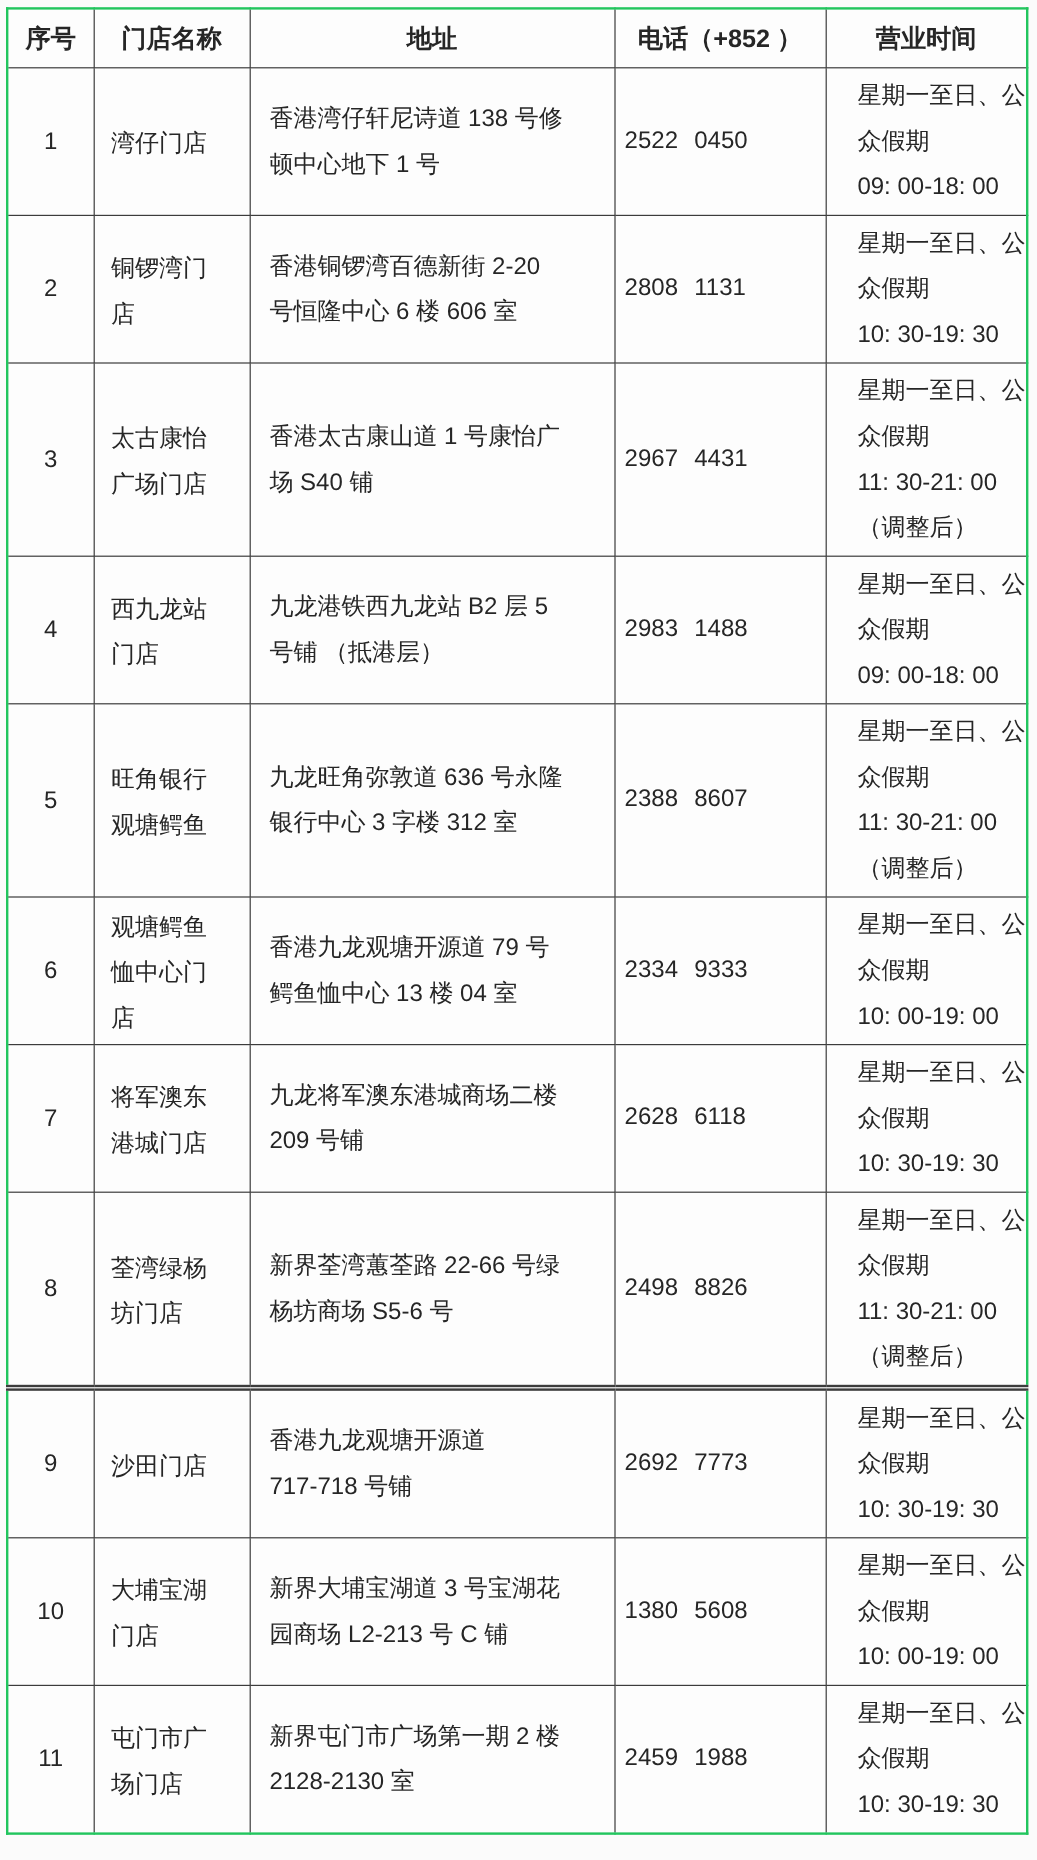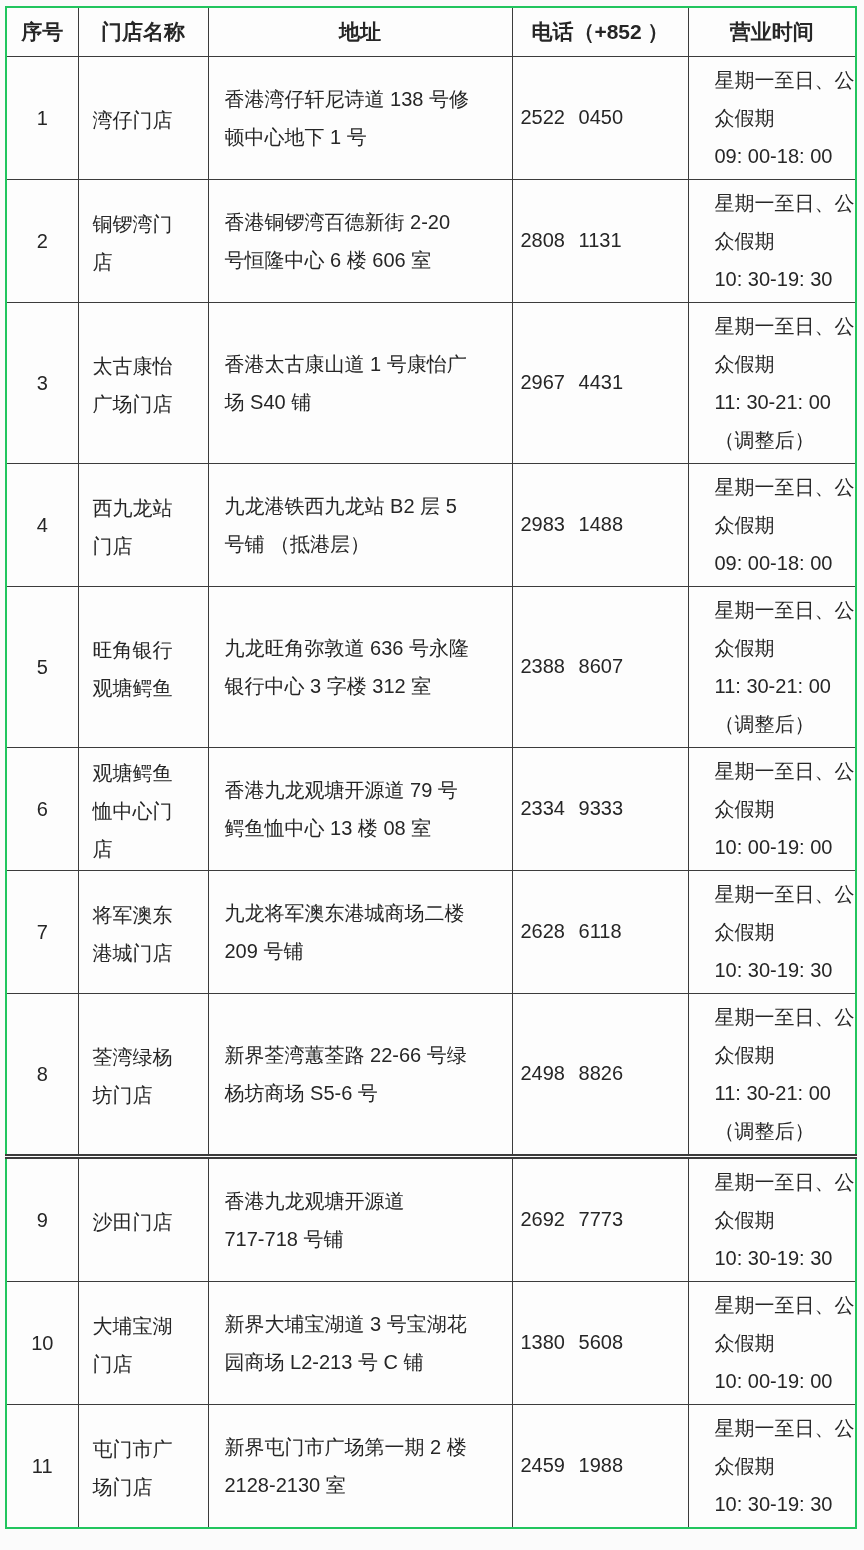--- a/index.html
+++ b/index.html
@@ -156,21 +156,21 @@
       </tr>
       <tr>
         <td class="c-serial">6</td>
         <td class="c-name">
             <div class="line">观塘鳄鱼</div>
             <div class="line">恤中心门</div>
             <div class="line">店</div>
           </td>
         <td class="c-addr">
             <div class="line">香港九龙观塘开源道 79 号</div>
-            <div class="line">鳄鱼恤中心 13 楼 08 室</div>
+            <div class="line">鳄鱼恤中心 13 楼 04 室</div>
           </td>
         <td class="c-phone"><span class="val">2334 9333</span></td>
         <td class="c-hours">
             <div class="line">星期一至日、公</div>
             <div class="line">众假期</div>
             <div class="line">10: 00-19: 00</div>
           </td>
       </tr>
       <tr>
         <td class="c-serial">7</td>

